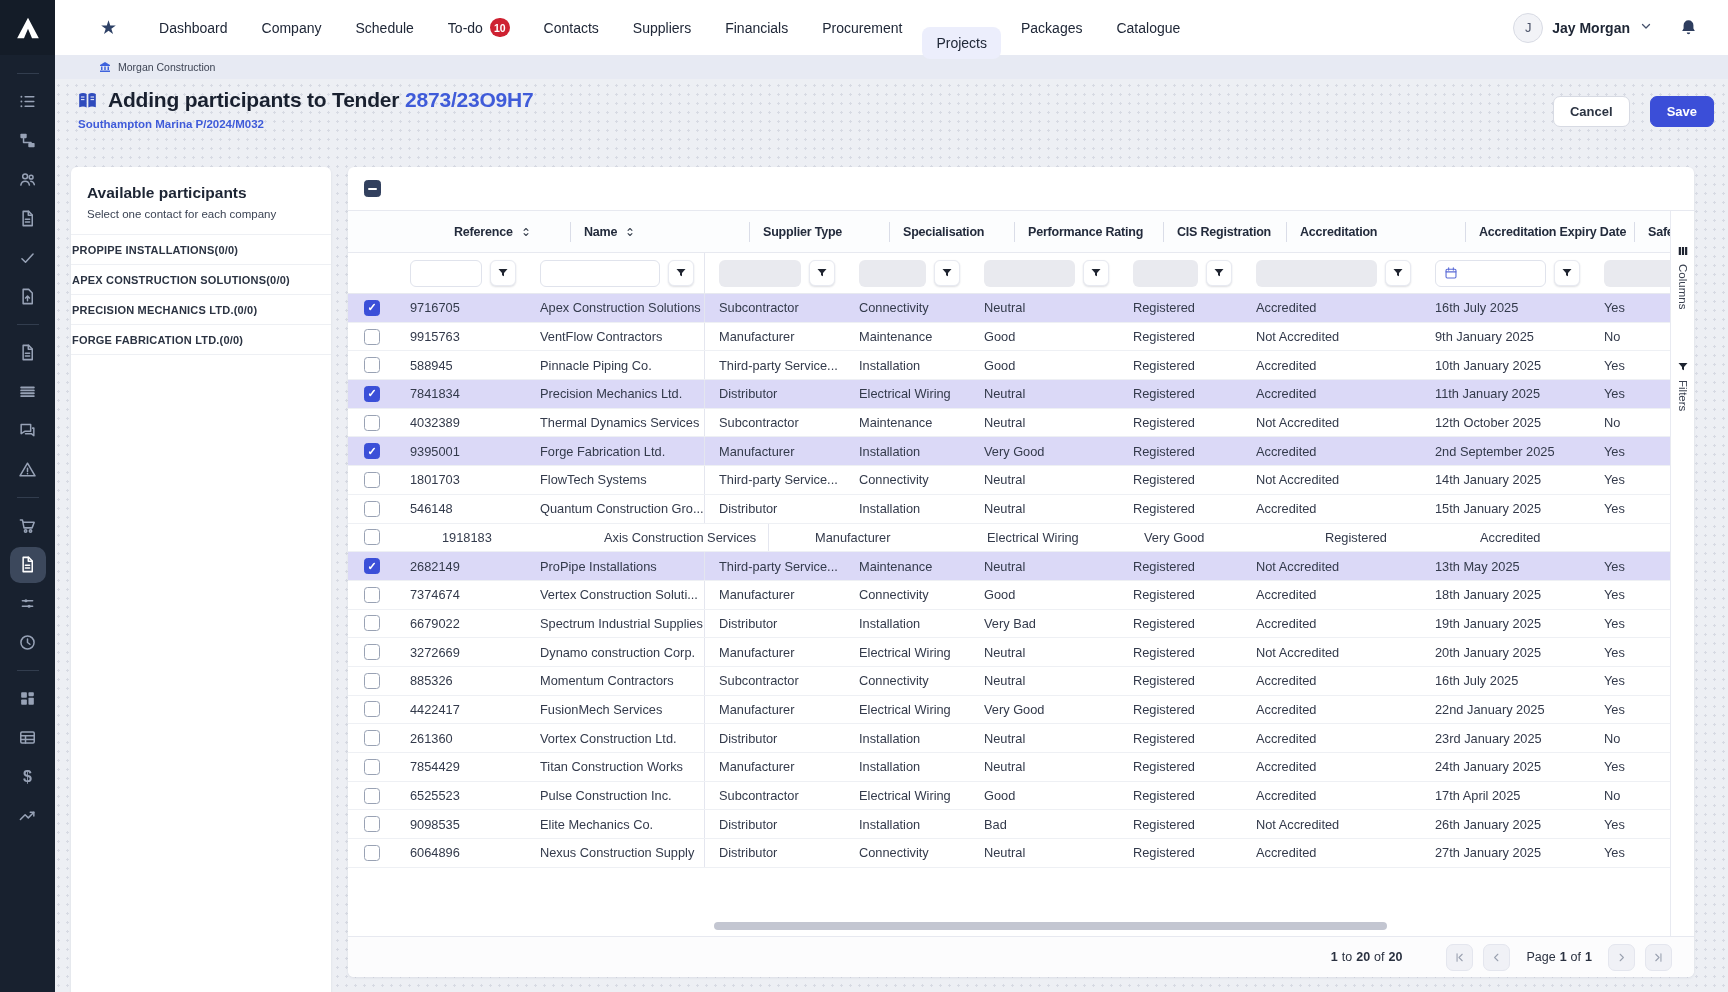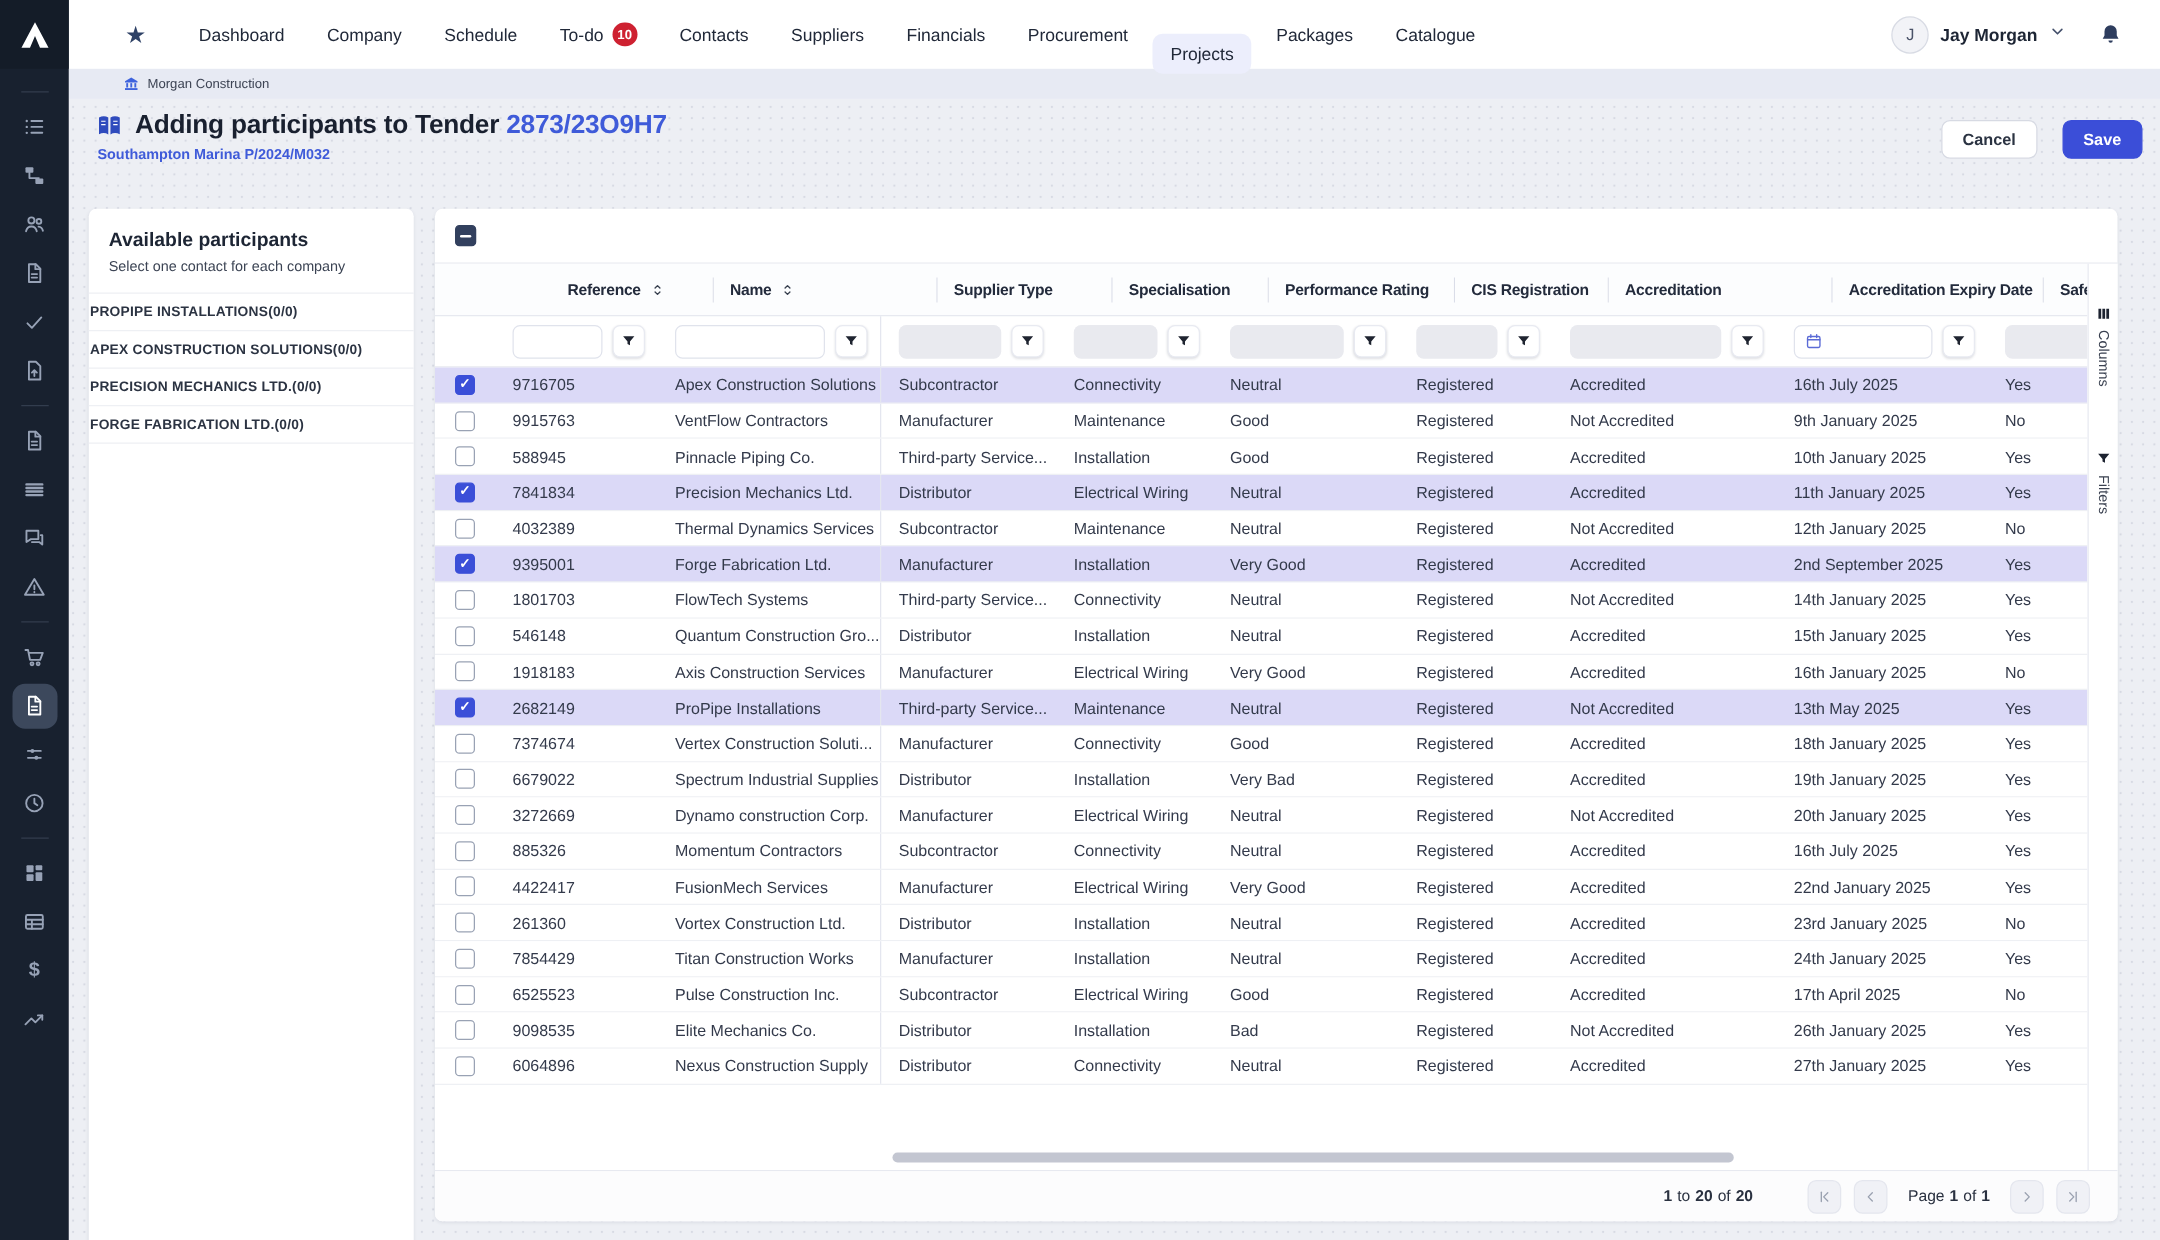--- a/index.html
+++ b/index.html
@@ -514,21 +514,21 @@
             <div class="td cell-select">
               <span class="cb"></span>
             </div>
             <div class="td">4032389</div>
             <div class="td bnd">Thermal Dynamics Services</div>
             <div class="td">Subcontractor</div>
             <div class="td">Maintenance</div>
             <div class="td">Neutral</div>
             <div class="td">Registered</div>
             <div class="td">Not Accredited</div>
-            <div class="td">12th January 2025</div>
+            <div class="td">12th October 2025</div>
             <div class="td">No</div>
           </div>
           <div class="tr tgrid selected" style="grid-template-columns: 48px 130px 179px 140px 125px 149px 123px 179px 169px 130px;">
             <div class="td cell-select">
               <span class="cb checked"></span>
             </div>
             <div class="td">9395001</div>
             <div class="td bnd">Forge Fabrication Ltd.</div>
             <div class="td">Manufacturer</div>
             <div class="td">Installation</div>
@@ -559,21 +559,21 @@
             <div class="td">546148</div>
             <div class="td bnd">Quantum Construction Gro...</div>
             <div class="td">Distributor</div>
             <div class="td">Installation</div>
             <div class="td">Neutral</div>
             <div class="td">Registered</div>
             <div class="td">Accredited</div>
             <div class="td">15th January 2025</div>
             <div class="td">Yes</div>
           </div>
-          <div class="tr tgrid" style="grid-template-columns: 48px 130px 179px 140px 125px 149px 123px 179px 169px 130px;">
+          <div class="tr tgrid" style="grid-template-columns: 48px 130px 179px 140px 125px 149px 123px 179px 169px 130px; gap: 32px;">
             <div class="td cell-select">
               <span class="cb"></span>
             </div>
             <div class="td">1918183</div>
             <div class="td bnd">Axis Construction Services</div>
             <div class="td">Manufacturer</div>
             <div class="td">Electrical Wiring</div>
             <div class="td">Very Good</div>
             <div class="td">Registered</div>
             <div class="td">Accredited</div>

